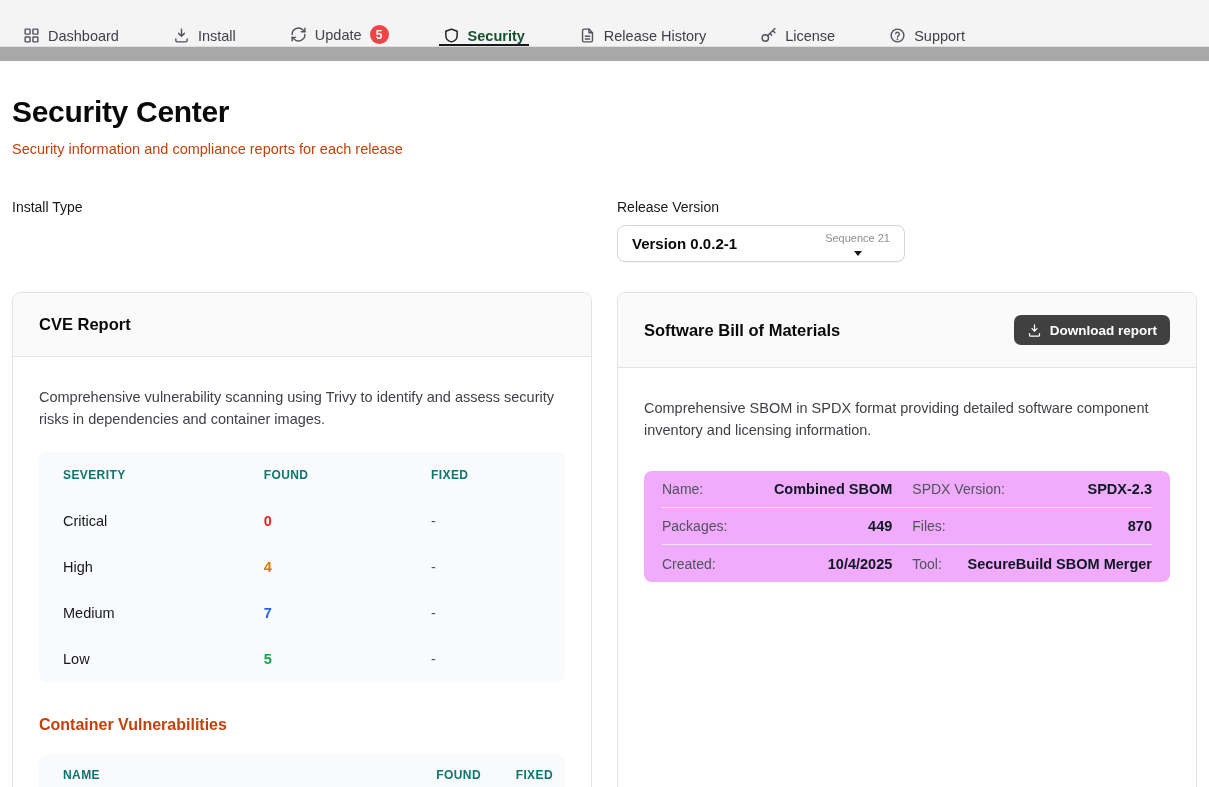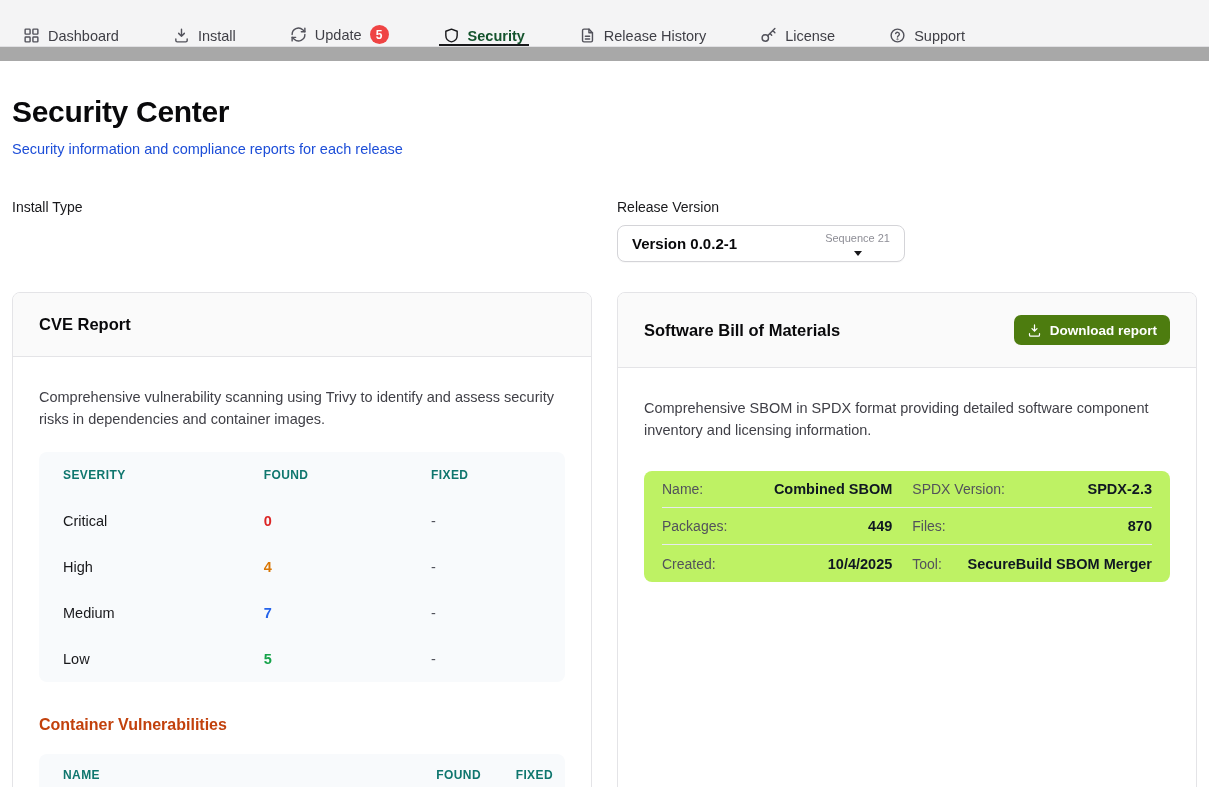--- a/index.html
+++ b/index.html
@@ -17,21 +17,21 @@
   .badge { background:#ef4444; color:#fff; font-size:12px; font-weight:600;
            min-width:19px; height:19px; border-radius:999px; display:grid;
            place-items:center; padding:0 5px; }
 
   .h-strip { height:14px; background:#a8a8a8; }
 
   
   .main { padding:0 12px; }
   .page-title { margin-top:34px; font-size:30px; font-weight:700; color:#09090b;
                 letter-spacing:-0.3px; }
-  .page-subtitle { margin-top:12px; font-size:14.5px; color:#1d4ed8; }
+  .page-subtitle { margin-top:12px; font-size:14.5px; color:#c2410c; }
 
   
   .filters { display:flex; margin-top:42px; }
   .filter-left  { width:289px; margin-right:316px; }
   .filter-right { width:288px; }
   .filter-label { font-size:14px; color:#18181b; margin-bottom:10px; }
   .select { height:37px; background:#fff; border:1px solid #d4d4d8; border-radius:8px;
             display:flex; align-items:center; justify-content:space-between;
             padding:0 14px; cursor:pointer; box-shadow:0 1px 1px rgba(0,0,0,0.03); }
   .select .sel-value { font-size:15px; font-weight:600; color:#09090b; }
@@ -62,25 +62,25 @@
   .found { font-size:14.5px; font-weight:600; }
   .fixed { font-size:14.5px; color:#52525b; }
 
   .section-title { margin-top:34px; font-size:16px; font-weight:600; color:#c2410c; }
   .cv-table { margin-top:20px; background:#f8fafc; border-radius:8px 8px 0 0; }
   .cv-hrow { display:grid; grid-template-columns:1fr 95px 72px; align-items:center;
              height:42px; padding:0 12px 0 24px; }
   .cv-hrow .th:nth-child(2), .cv-hrow .th:nth-child(3) { text-align:right; }
 
   
-  .btn-download { background:#4d7c0f; color:#fff; border:none; border-radius:7px;
+  .btn-download { background:#404040; color:#fff; border:none; border-radius:7px;
                   height:30px; padding:0 13px; font-size:13.5px; font-weight:600;
                   display:flex; align-items:center; gap:8px; cursor:pointer;
                   font-family:"Liberation Sans", sans-serif; }
-  .sbom-table { margin-top:30px; background:#bef264; border-radius:8px; padding:0 18px; }
+  .sbom-table { margin-top:30px; background:#f0abfc; border-radius:8px; padding:0 18px; }
   .sbom-row { display:flex; gap:20px; height:37px; align-items:center;
               border-bottom:1px solid #e7eaef; }
   .sbom-row:last-child { border-bottom:none; }
   .sbom-pair { display:flex; justify-content:space-between; align-items:center; min-width:0; }
   .sbom-pair.left { flex:0 0 47%; }
   .sbom-pair.right { flex:1; }
   .sbom-label { font-size:14px; color:#52525b; white-space:nowrap; }
   .sbom-value { font-size:14.5px; font-weight:700; color:#0f1722; white-space:nowrap; }
 
   svg { display:block; }

